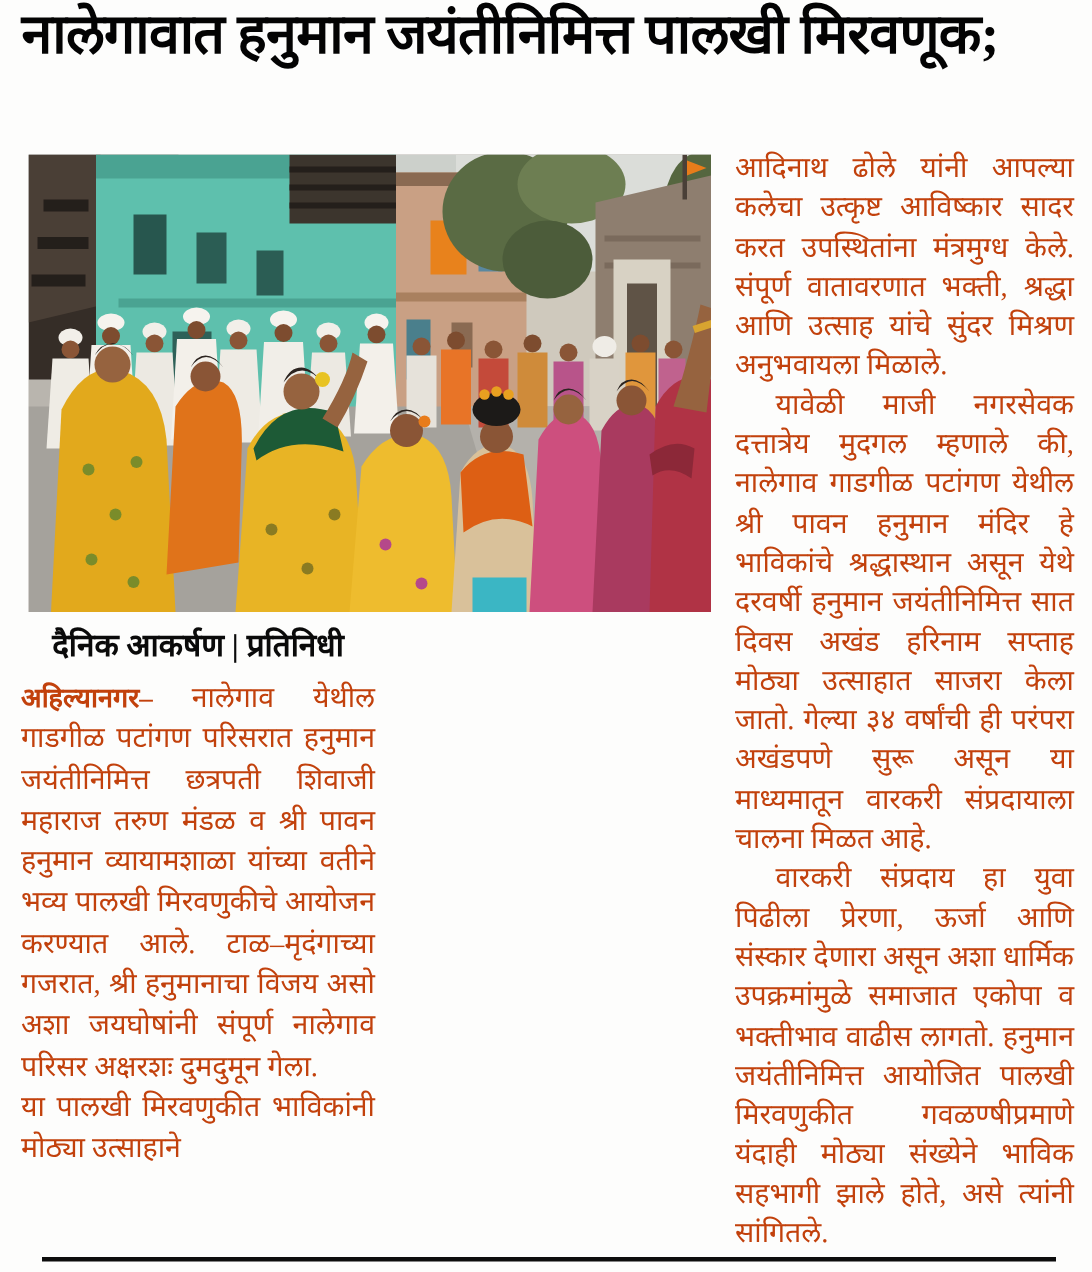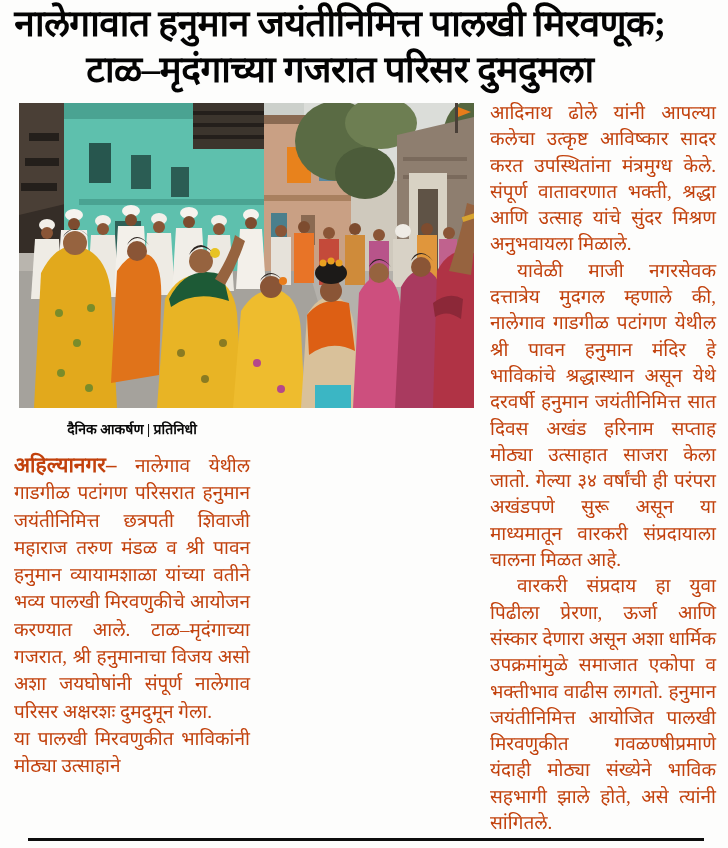--- a/index.html
+++ b/index.html
@@ -17,46 +17,45 @@
   .headline .hl { font-size:37px; line-height:46px; letter-spacing:-0.5px; }
 
   .photo {
     position:absolute; left:19px; top:103px; width:455px; height:305px;
     background:#b9b5ae; overflow:hidden;
   }
   .photo svg { display:block; width:455px; height:305px; }
 
   .byline {
     position:absolute; left:16px; top:417px; width:232px;
-    font-weight:bold; font-size:14px; line-height:26px; text-align:center; color:#0a0a0a;
+    font-weight:bold; font-size:21px; line-height:26px; text-align:center; color:#0a0a0a;
   }
 
   .col {
     position:absolute; font-size:19px; color:#c2410c;
     text-align:justify;
   }
   .col p { margin:0; padding:0; }
   .col .indent { text-indent:27px; }
   .col-1 { left:14px;  top:452px; width:236px; line-height:27.3px; }
   .col-2 { left:257px; top:414px; width:225px; line-height:27.6px; }
   .col-3 { left:490px; top:100px; width:226px; line-height:26.3px; }
-  .lead { font-weight:bold; font-size:21px; }
+  .lead { font-weight:bold; font-size:18px; }
 
   .bottom-rule {
     position:absolute; left:28px; top:838px; width:676px; height:3px; background:#0d0d0d;
   }
 </style>
 </head>
 <body>
 
 <div class="page">
 
   <div class="headline">
     <div class="hl">नालेगावात हनुमान जयंतीनिमित्त पालखी मिरवणूक;</div>
-    <div class="hl">टाळ–मृदंगाच्या गजरात परिसर दुमदुमला</div>
   </div>
 
   <div class="photo">
     <svg viewBox="0 0 455 305" xmlns="http://www.w3.org/2000/svg">
 
       <g>
         <rect x="0" y="0" width="455" height="115" fill="#ccd0cb"></rect>
         <rect x="285" y="0" width="170" height="100" fill="#dbddd9"></rect>
       </g>
 

